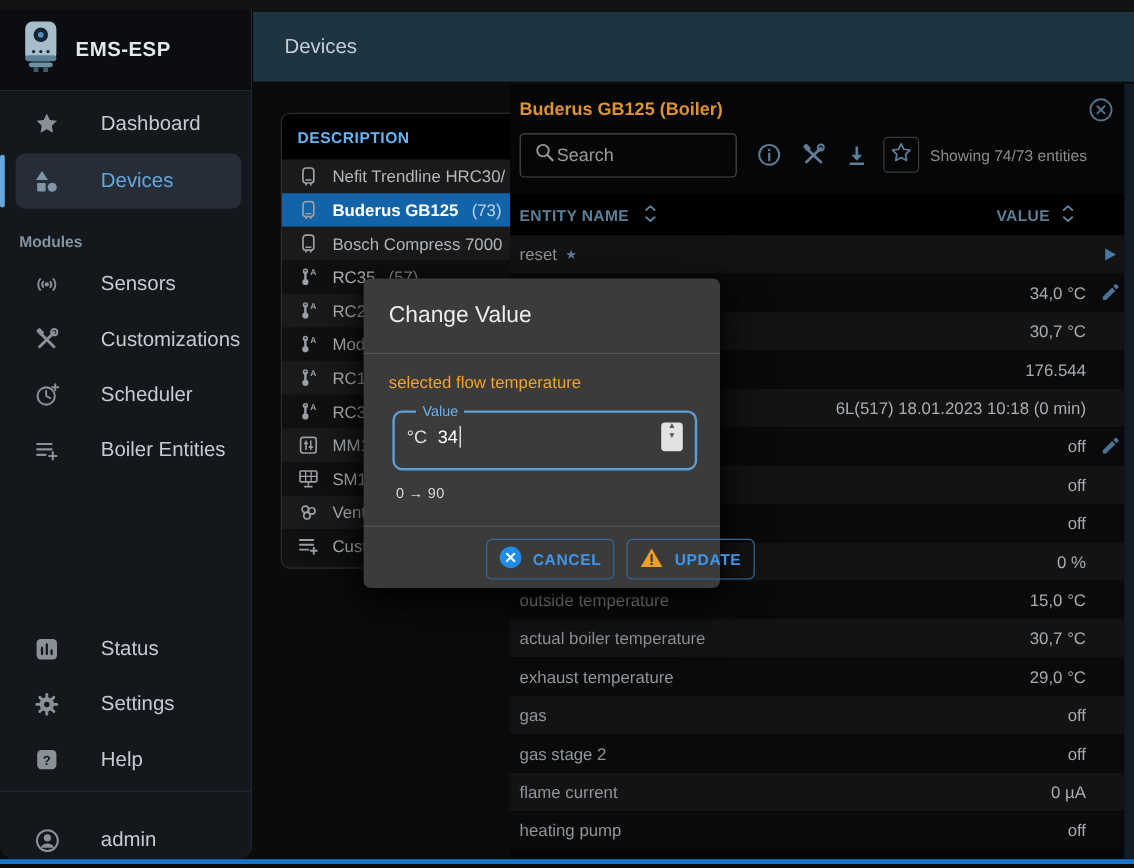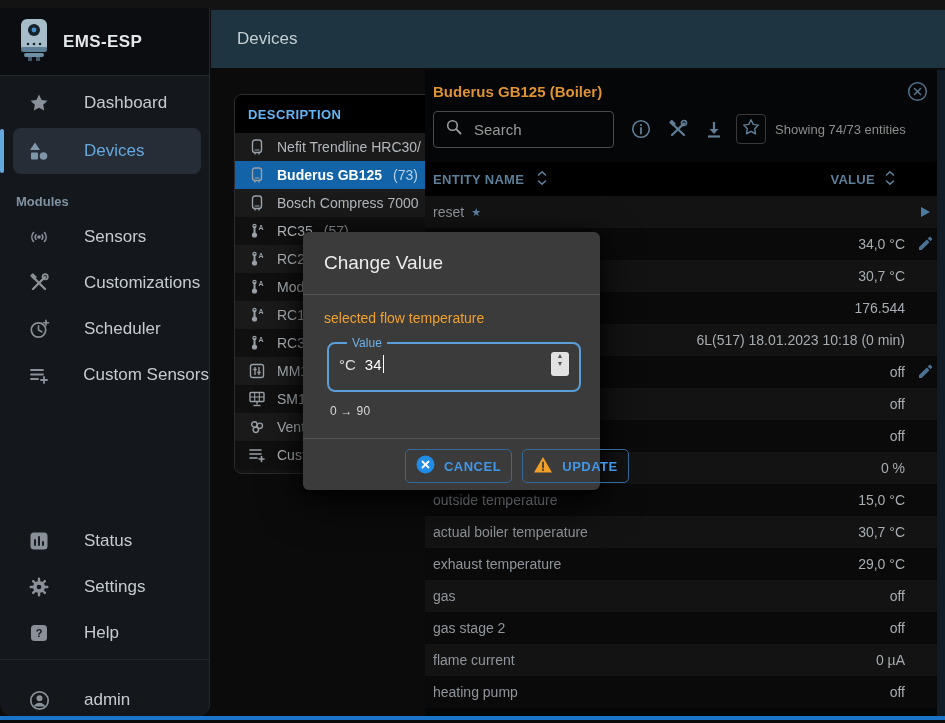--- a/index.html
+++ b/index.html
@@ -41,21 +41,21 @@
   #device-rows .drow.selected{background:#1263a8;color:#fff;font-weight:700;}
   .dicon{width:18px;display:flex;justify-content:center;align-items:center;}
   .dcount{color:#8d9298;font-weight:400;}
   .drow.selected .dcount{color:#b9d2e8;}
 
   
   .entity-panel{position:absolute;left:425px;top:70px;width:520px;height:646px;background:#050607;z-index:2;}
   .ep-title{position:absolute;left:8px;top:13px;font-size:15px;font-weight:600;color:#de9232;}
   .ep-close{position:absolute;right:17px;top:11px;cursor:pointer;}
   .ep-controls{position:absolute;left:8px;top:40px;height:38px;display:flex;align-items:center;}
-  .search-box{width:181px;height:37px;border:1px solid #4a4a4a;border-radius:4px;display:flex;align-items:center;gap:10px;padding-left:12px;background:transparent;}
+  .search-box{width:181px;height:37px;border:1px solid #4a4a4a;border-radius:4px;display:flex;align-items:center;padding-left:12px;background:transparent;}
   .search-box input{background:transparent;border:none;outline:none;color:#cfcfcf;font-size:15px;width:130px;font-family:"Liberation Sans",sans-serif;}
   .search-box input::placeholder{color:#9a9a9a;opacity:1;}
   .tool-ic{margin-left:17px;display:flex;align-items:center;cursor:pointer;}
   .star-btn{margin-left:13px;width:30px;height:30px;border:1px solid #3a3a3a;border-radius:4px;display:flex;align-items:center;justify-content:center;cursor:pointer;}
   .showing{font-size:13px;color:#8d8d8d;margin-left:9px;white-space:nowrap;}
   .ep-thead{position:absolute;left:0;top:92px;width:100%;height:34px;background:#000;display:flex;
     padding:0 50px 0 8px;color:#5d7e98;font-weight:700;font-size:13px;letter-spacing:.3px;}
   .col-name{display:flex;gap:13px;align-items:center;flex:1;}
   .col-value{display:flex;gap:10px;align-items:center;}
   .ep-rows{position:absolute;top:126px;left:0;width:100%;}
@@ -181,21 +181,21 @@
         <svg width="20" height="18" viewBox="0 0 20 18">
             <g stroke="#8a9097" stroke-width="1.8" stroke-linecap="round">
               <line x1="2" y1="4" x2="14" y2="4"></line>
               <line x1="2" y1="8.5" x2="14" y2="8.5"></line>
               <line x1="2" y1="13" x2="9" y2="13"></line>
               <line x1="15" y1="11" x2="15" y2="17"></line>
               <line x1="12" y1="14" x2="18" y2="14"></line>
             </g>
           </svg>
       </span>
-      <span class="nlabel">Custom Sensors</span>
+      <span class="nlabel">Boiler Entities</span>
     </div>
   </nav>
 
   <nav class="nav-bottom">
     <div class="nav-item">
       <span class="nicon">
         <svg width="20" height="20" viewBox="0 0 20 20">
             <rect x="1.5" y="1.5" width="17" height="17" rx="3.5" fill="#8a9097"></rect>
             <g stroke="#14181d" stroke-width="1.9" stroke-linecap="round">
               <line x1="6" y1="14" x2="6" y2="9"></line>

